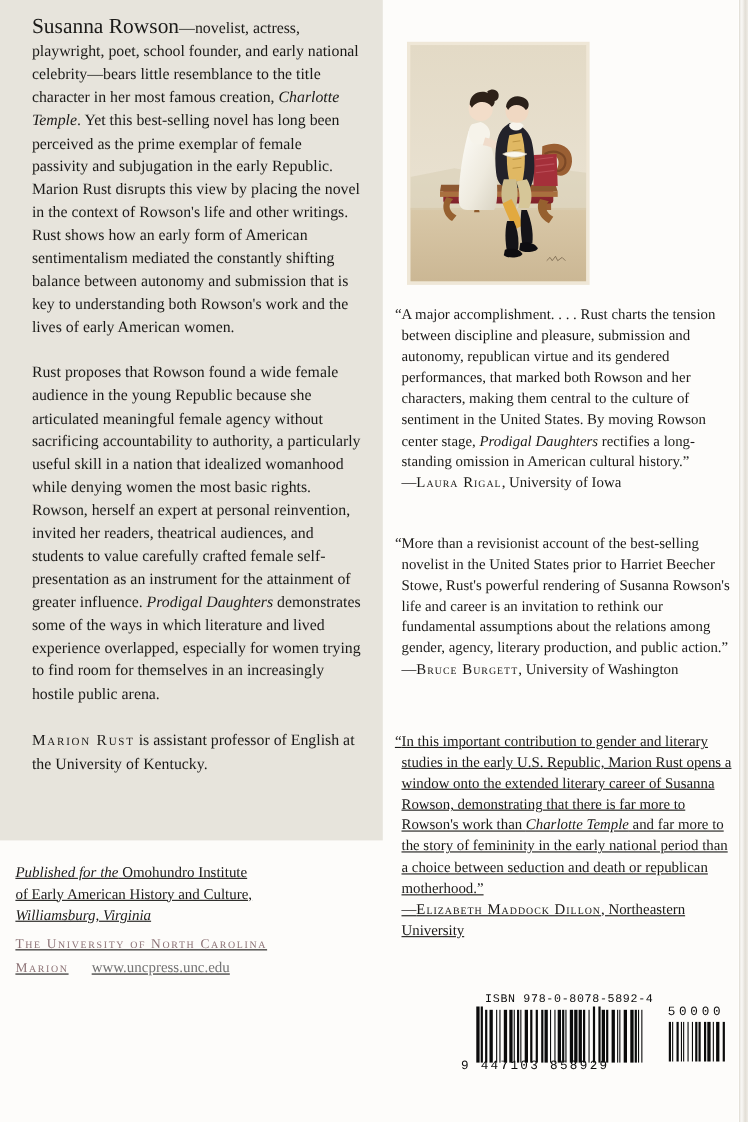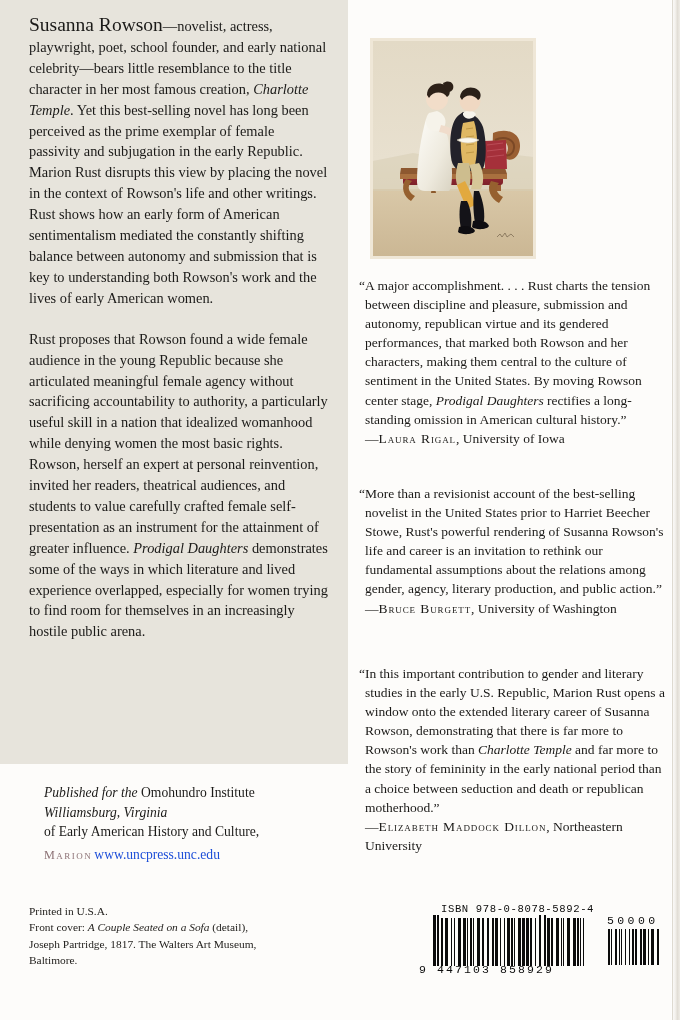--- a/index.html
+++ b/index.html
@@ -78,23 +78,24 @@
   .sc-name {
     font-variant: small-caps;
     letter-spacing: 1.6px;
     font-size: 14px;
   }
   em, .ital { font-style: italic; }
 
   
   #pub-block {
     position: absolute;
-    left: 44px;
+    left: 14px;
     top: 783px;
     width: 310px;
+    text-decoration: underline;
   }
   .pub-line {
     font-size: 13.6px;
     line-height: 19.5px;
     color: #1b1a18;
   }
   #unc-name {
     font-size: 12.2px;
     letter-spacing: 1.5px;
     color: #8d7376;
@@ -108,22 +109,22 @@
     white-space: nowrap;
   }
   #unc-press-word {
     font-size: 12.2px;
     letter-spacing: 1.5px;
     color: #8d7376;
     font-variant: small-caps;
   }
   #unc-url {
     font-size: 13.6px;
-    color: #1d4ed8;
-    margin-left: 2px;
+    color: #737373;
+    margin-left: 21px;
   }
   #colophon {
     position: absolute;
     left: 29px;
     top: 903px;
     width: 300px;
     font-size: 11.4px;
     line-height: 16.3px;
     color: #24221f;
   }
@@ -154,21 +155,21 @@
   }
   .blurb {
     font-size: 13.5px;
     line-height: 19.1px;
     color: #1b1a18;
     text-indent: -6px;
     padding-left: 6px;
   }
   #blurb-1 { position: absolute; left: 0; top: 276px; width: 302px; }
   #blurb-2 { position: absolute; left: 0; top: 484px; width: 302px; }
-  #blurb-3 { position: absolute; left: 0; top: 664px; width: 302px; }
+  #blurb-3 { position: absolute; left: 0; top: 664px; width: 302px; text-decoration: underline; }
   .attrib {
     text-indent: 0;
     padding-left: 0;
     display: block;
   }
   .attrib .person {
     font-variant: small-caps;
     letter-spacing: 0.9px;
   }
 
@@ -242,35 +243,31 @@
 
   <div id="tint-panel"></div>
 
   <div id="left-col">
 
 
     <p class="body-para" id="para-main"><span class="lede">Susanna Rowson</span><span>—novelist, actress, playwright, poet, school founder, and early national celebrity—bears little resemblance to the title character in her most famous creation, </span><em>Charlotte Temple</em><span>. Yet this best-selling novel has long been perceived as the prime exemplar of female passivity and subjugation in the early Republic. Marion Rust disrupts this view by placing the novel in the context of Rowson's life and other writings. Rust shows how an early form of American sentimentalism mediated the constantly shifting balance between autonomy and submission that is key to understanding both Rowson's work and the lives of early American women.</span></p>
 
     <p class="body-para" id="para-two"><span>Rust proposes that Rowson found a wide female audience in the young Republic because she articulated meaningful female agency without sacrificing accountability to authority, a particularly useful skill in a nation that idealized womanhood while denying women the most basic rights. Rowson, herself an expert at personal reinvention, invited her readers, theatrical audiences, and students to value carefully crafted female self-presentation as an instrument for the attainment of greater influence. </span><em>Prodigal Daughters</em><span> demonstrates some of the ways in which literature and lived experience overlapped, especially for women trying to find room for themselves in an increasingly hostile public arena.</span></p>
 
+    <p class="body-para" id="para-author"><span class="sc-name">Marion Rust</span><span> is assistant professor of English at the University of Kentucky.</span></p>
   </div>
 
   <div id="pub-block">
     <div class="pub-line"><em>Published for the</em><span> Omohundro Institute</span></div>
+    <div class="pub-line">of Early American History and Culture,</div>
     <div class="pub-line ital">Williamsburg, Virginia</div>
-    <div class="pub-line">of Early American History and Culture,</div>
+    <div id="unc-name">The University of North Carolina</div>
     <div id="unc-press-row"><span id="unc-press-word">Marion</span><span id="unc-url">www.uncpress.unc.edu</span></div>
   </div>
 
-  <div id="colophon">
-    <div>Printed in U.S.A.</div>
-    <div><span>Front cover: </span><em>A Couple Seated on a Sofa</em><span> (detail),</span></div>
-    <div>Joseph Partridge, 1817. The Walters Art Museum,</div>
-    <div>Baltimore.</div>
-  </div>
 
   <div id="art-frame">
     <div id="art-canvas">
       <svg viewBox="0 0 160 215" width="100%" height="100%" preserveAspectRatio="none">
         <defs>
           <linearGradient id="sky" x1="0" y1="0" x2="0" y2="1">
             <stop offset="0%" stop-color="#e3dac6"></stop>
             <stop offset="55%" stop-color="#e8e0cf"></stop>
             <stop offset="100%" stop-color="#ddd0b6"></stop>
           </linearGradient>

